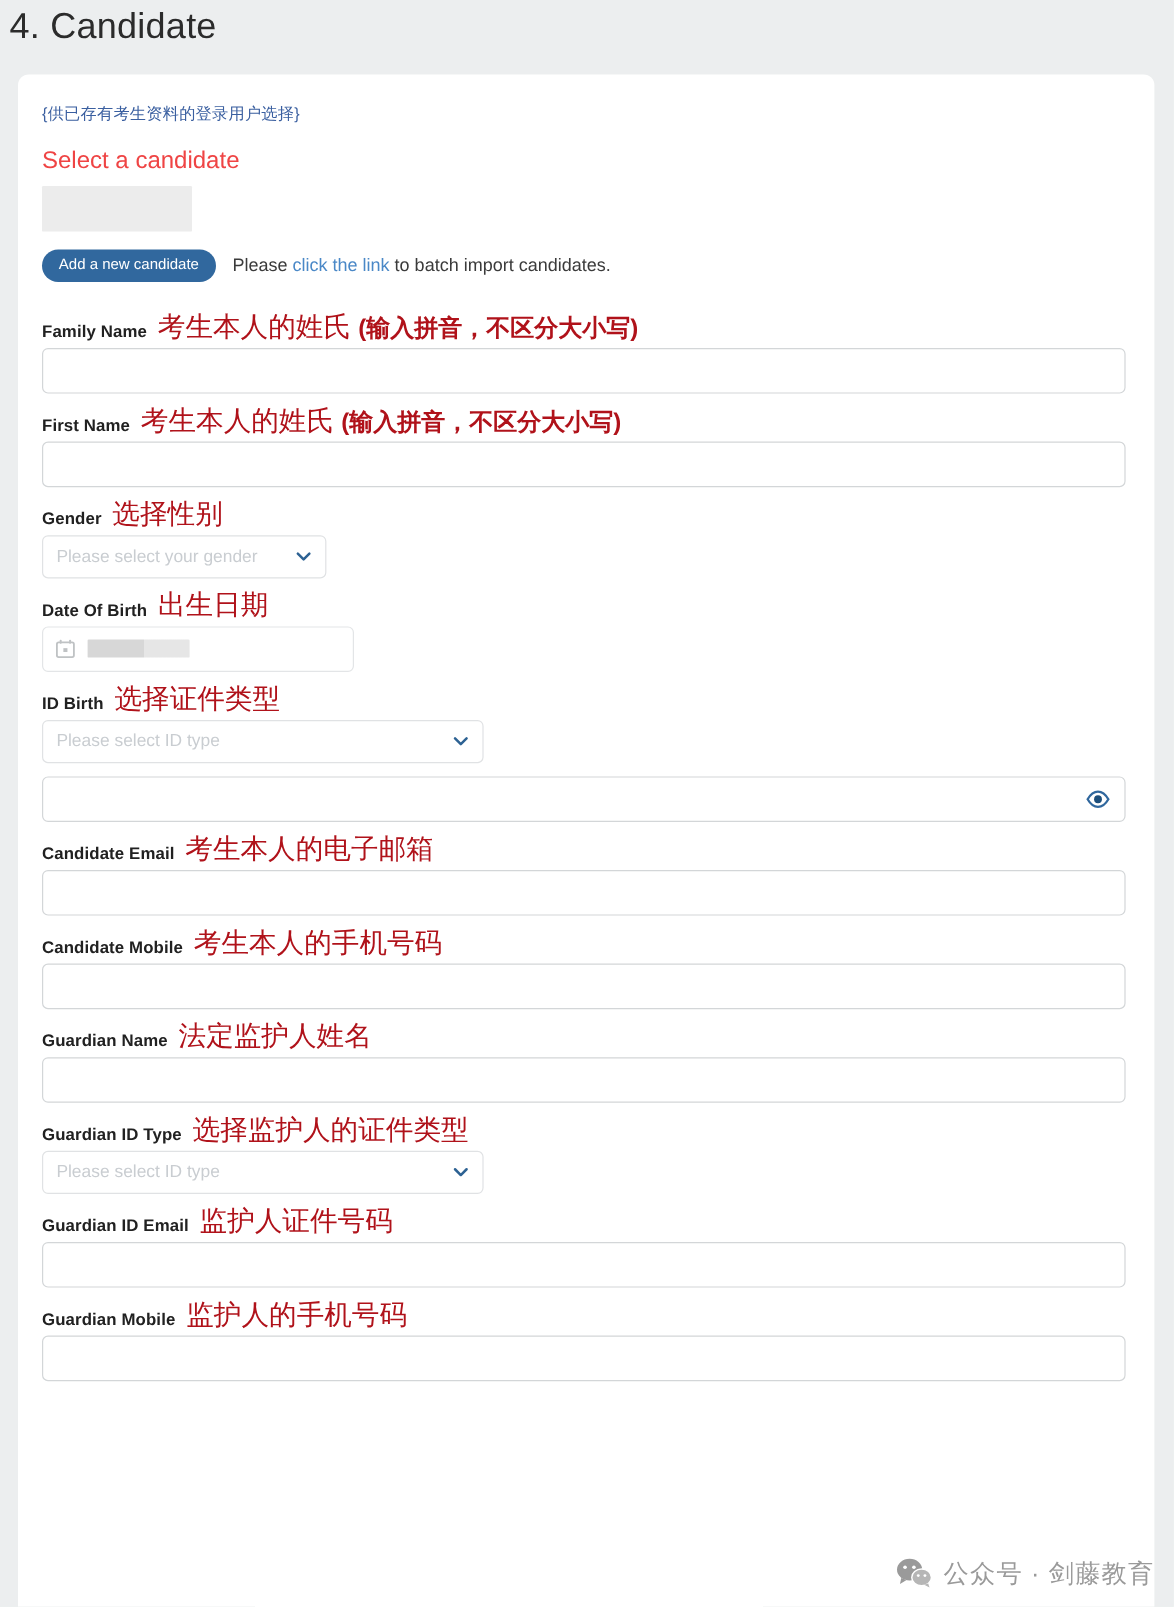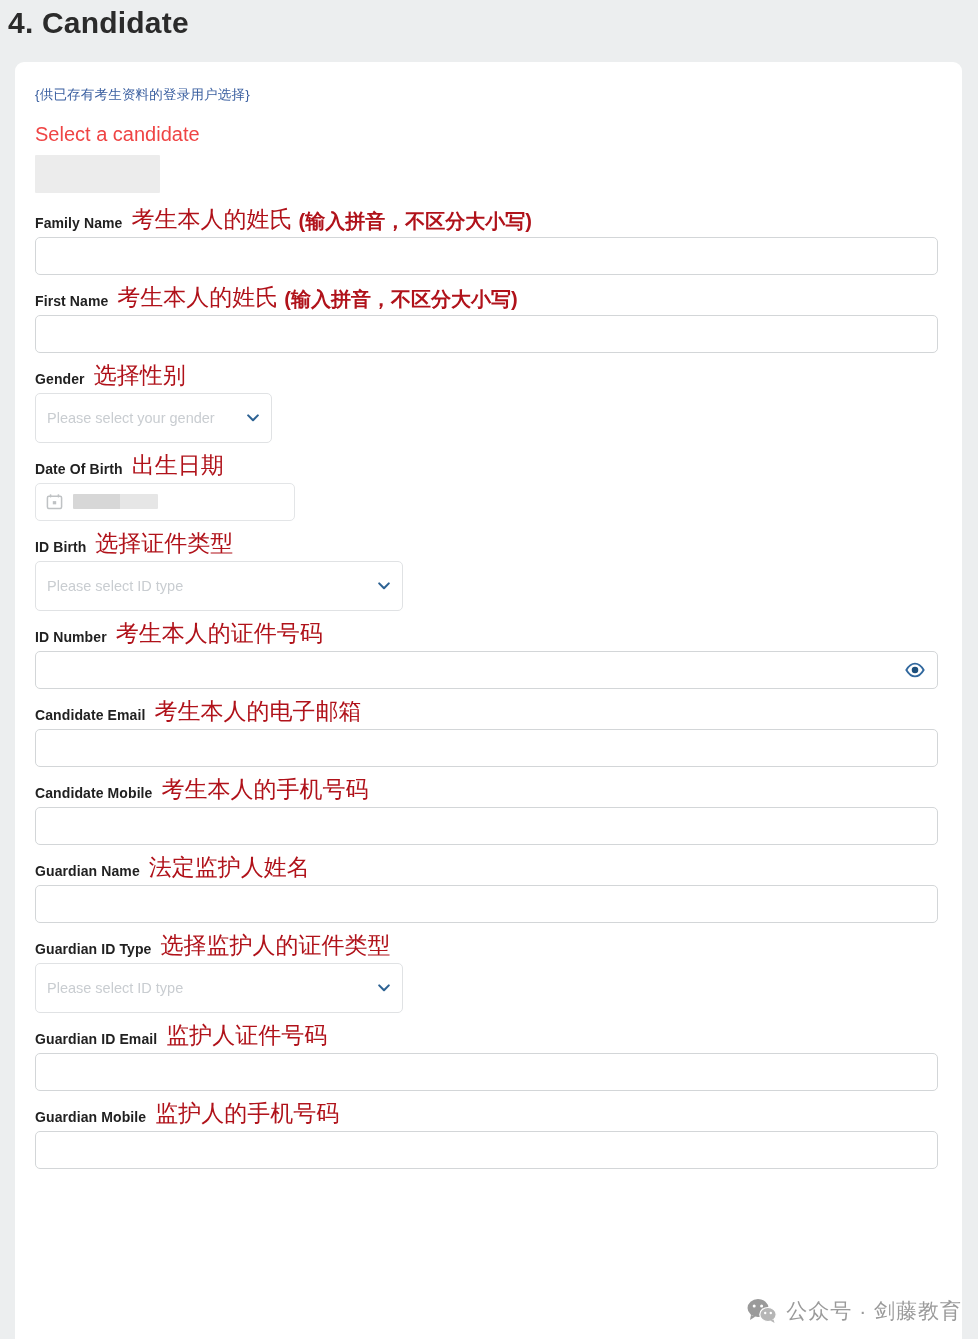--- a/index.html
+++ b/index.html
@@ -15,21 +15,21 @@
     background: #eceeef;
     overflow: hidden;
   }
 
   
   .page-title {
     position: absolute;
     left: 8px;
     top: 6px;
     font-size: 30px;
-    font-weight: 700;
+    font-weight: 400;
     color: #2b2b2b;
     letter-spacing: 0.2px;
   }
 
   
   .card {
     position: absolute;
     left: 15px;
     top: 62px;
     width: 947px;
@@ -130,21 +130,21 @@
   .input-box {
     width: 903px;
     height: 38px;
     border: 1px solid #d3d6d8;
     border-radius: 5px;
     background: #fff;
     position: relative;
   }
 
   .select-box {
-    height: 50px;
+    height: 36px;
     border: 1px solid #e0e2e4;
     border-radius: 5px;
     background: #fff;
     display: flex;
     align-items: center;
     padding: 0 11px;
     position: relative;
   }
   .select-gender { width: 237px; }
   .select-idtype { width: 368px; }
@@ -211,20 +211,24 @@
 
   <div class="card">
     <div class="card-inner">
 
       <div class="note-cn">{供已存有考生资料的登录用户选择}</div>
 
       <div class="sub-label">Select a candidate</div>
 
       <div class="redacted-select"></div>
 
+      <div class="action-row">
+        <button class="btn-add">Add a new candidate</button>
+        <div class="hint-text"><span>Please </span><a class="hint-link">click the link</a><span> to batch import candidates.</span></div>
+      </div>
 
       <div id="fields-container">
           <div class="field">
             <div class="label-row">
               <span class="lbl">Family Name</span>
               <span class="anno">考生本人的姓氏</span>
               <span class="anno-small">(输入拼音，不区分大小写)</span>
             </div>
             <div class="input-box"></div>
           </div>
@@ -269,24 +273,20 @@
               <span class="anno">选择证件类型</span>
             </div>
             <div class="select-box select-idtype">
               <span class="select-placeholder">Please select ID type</span>
               <svg class="chev" viewBox="0 0 16 16">
                 <path d="M2.5 5 L8 10.5 L13.5 5" fill="none" stroke="#2d6293" stroke-width="2.4" stroke-linecap="round" stroke-linejoin="round"></path>
               </svg>
             </div>
           </div>
           <div class="field">
-            <div class="label-row">
-              <span class="lbl">ID Number</span>
-              <span class="anno">考生本人的证件号码</span>
-            </div>
             <div class="input-box">
               <svg class="eye-icon" viewBox="0 0 22 22">
                 <path d="M1.5 11 C4.5 5.8, 8 4, 11 4 C14 4, 17.5 5.8, 20.5 11 C17.5 16.2, 14 18, 11 18 C8 18, 4.5 16.2, 1.5 11 Z" fill="none" stroke="#31689e" stroke-width="2.1"></path>
                 <circle cx="11" cy="11" r="3.6" fill="#1d4f7c"></circle>
               </svg>
             </div>
           </div>
           <div class="field">
             <div class="label-row">
               <span class="lbl">Candidate Email</span>

